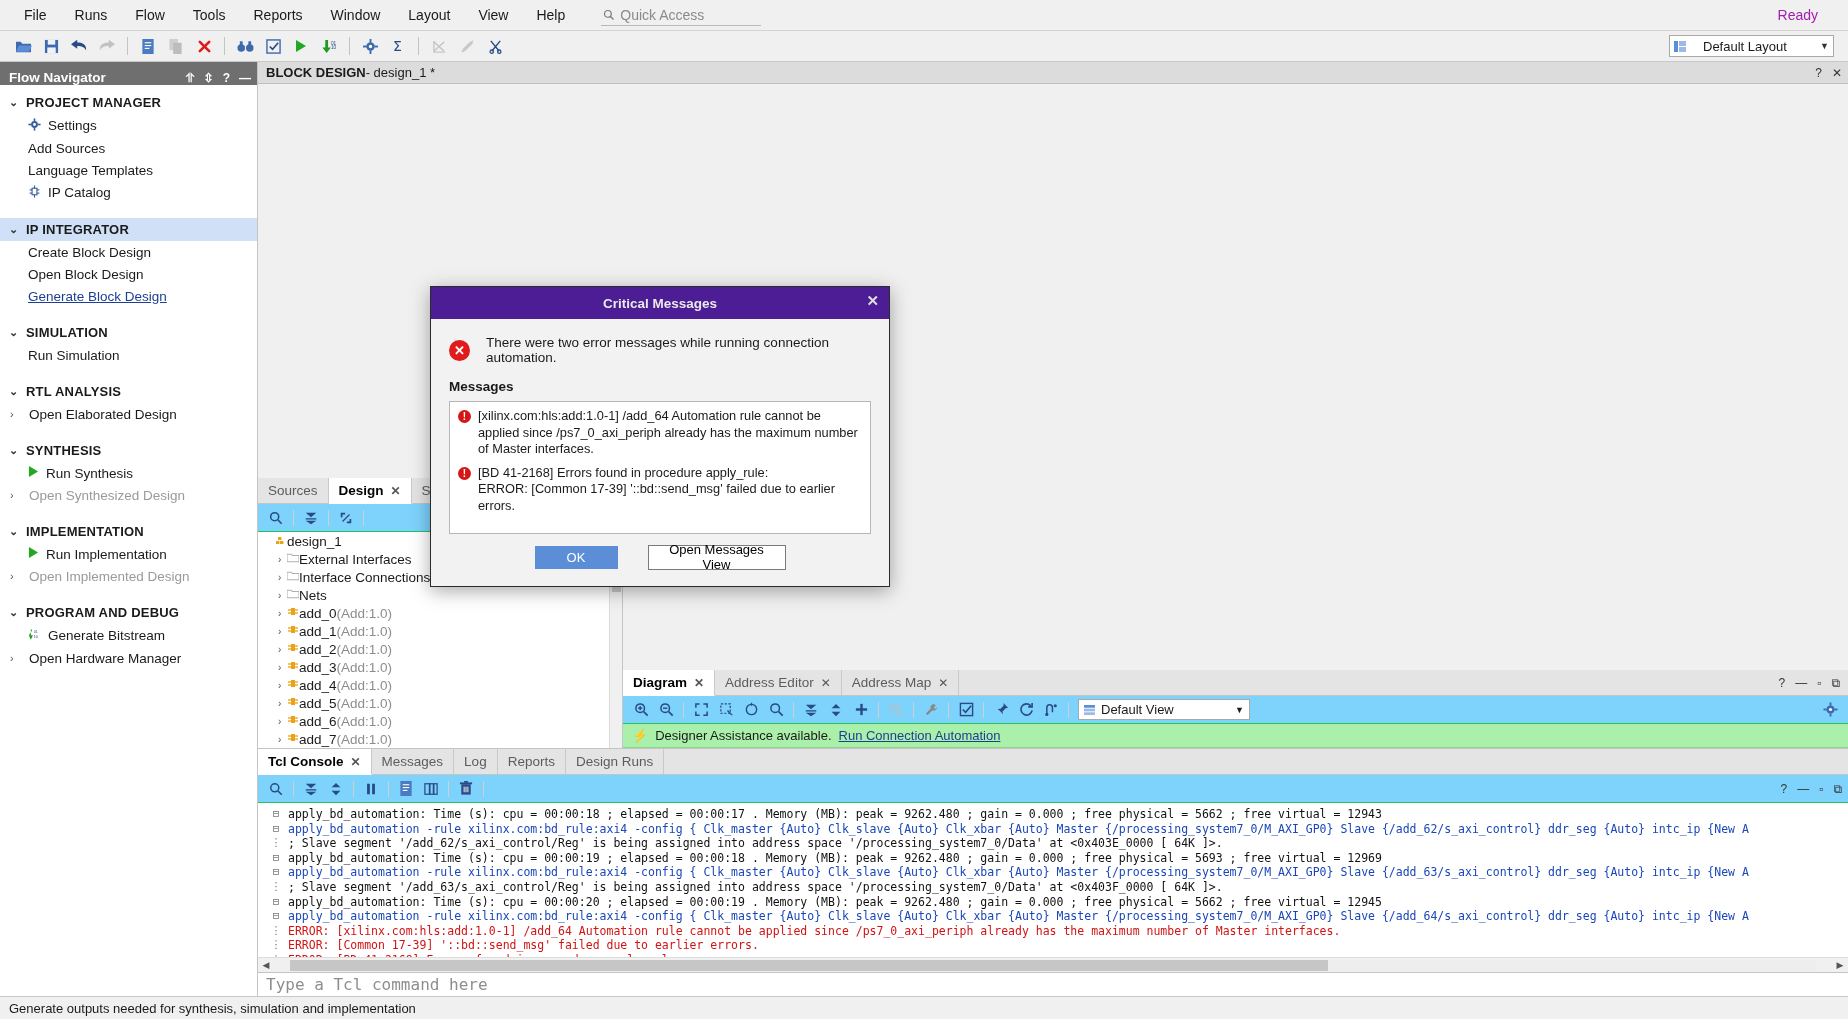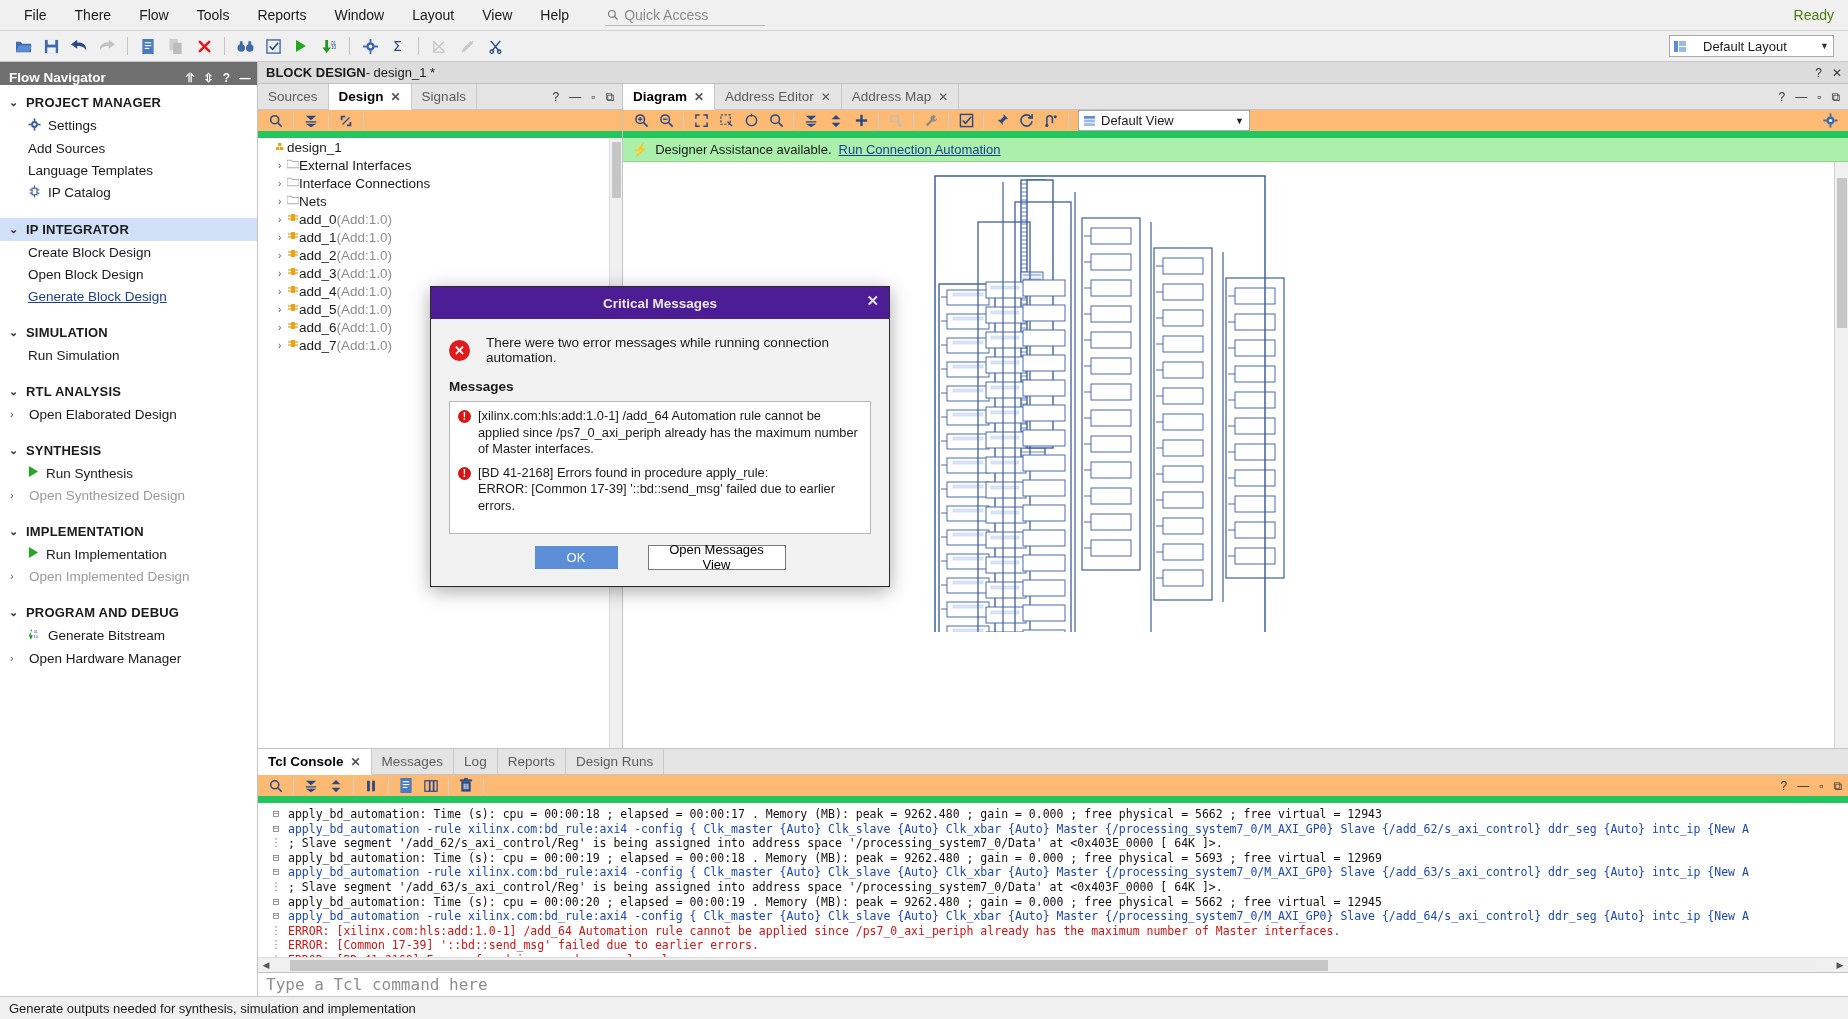--- a/index.html
+++ b/index.html
@@ -14,21 +14,21 @@
   #menubar {
     height:31px; background:#f0f0f0; border-bottom:1px solid #d4d4d4;
     display:flex; align-items:center; padding-left:10px; position:relative;
   }
   .menu-item { padding:3px 14px; font-size:14px; color:#1a1a1a; cursor:default; }
   #quickaccess {
     margin-left:22px; display:flex; align-items:center; gap:5px;
     color:#8a8a8a; font-size:14px; border-bottom:1px solid #b9b9b9;
     padding:2px 4px 2px 2px; width:160px;
   }
-  #ready-label { position:absolute; right:14px; font-size:14px; color:#4d7c0f; }
+  #ready-label { position:absolute; right:30px; font-size:14px; color:#a21caf; }
   
   #toolbar {
     height:31px; background:#f0f0f0; border-bottom:1px solid #c8c8c8;
     display:flex; align-items:center; padding-left:10px; gap:2px; position:relative;
   }
   .tb-btn {
     width:26px; height:24px; display:flex; align-items:center; justify-content:center;
     cursor:default; border-radius:2px;
   }
   .tb-sep { width:1px; height:18px; background:#c4c4c4; margin:0 5px; }
@@ -65,40 +65,40 @@
   .gearicon { color:#3b5f9e; }
   .playicon { color:#22a722; font-size:12px; }
   
   #workspace { flex:1; display:flex; flex-direction:column; background:#f0f0f0; }
   #bd-bar {
     height:22px; background:#dcdcdc; display:flex; align-items:center;
     padding:0 6px 0 8px; font-size:13px; border-bottom:1px solid #c0c0c0;
   }
   #bd-bar .ttl { font-weight:bold; }
   #bd-bar .tools { margin-left:auto; display:flex; gap:10px; align-items:center; color:#333; font-size:12px;}
-  #upper { flex:1; display:flex; min-height:0; }
+  #upper { flex:1; display:flex; min-height:0;align-items:flex-end; }
   
   .panel { display:flex; flex-direction:column; background:#fff; min-height:0; }
   .tabrow {
     height:26px; background:#e4e4e4; display:flex; align-items:stretch;
     border-bottom:1px solid #c4c4c4; position:relative;
   }
   .tab {
     display:flex; align-items:center; gap:7px; padding:0 10px; font-size:13.5px;
     color:#5c5c5c; border-right:1px solid #c9c9c9;
   }
   .tab.active { background:#fff; color:#000; font-weight:bold; border-bottom:1px solid #fff; margin-bottom:-1px; }
   .tab .x { font-size:12px; color:#555; }
   .tabrow .panel-tools {
     margin-left:auto; display:flex; align-items:center; gap:10px;
     padding:0 8px; font-size:12px; color:#333;
   }
   .ptoolbar {
     height:28px; display:flex; align-items:center; gap:1px; padding:0 6px;
-    border-bottom:7px solid #22c55e; background:#fdba74;
+    border-bottom:1px solid #22c55e; background:#7dd3fc;
   }
   .pt-btn { width:24px; height:22px; display:flex; align-items:center; justify-content:center; }
   .pt-sep { width:1px; height:16px; background:#cfcfcf; margin:0 4px; }
   
   #left-panel { width:365px; border-right:1px solid #c4c4c4; display:flex; flex-direction:column; }
   #tree { flex:1; overflow:hidden; position:relative; font-size:13.5px; }
   .tree-row { display:flex; align-items:center; padding:2px 0 2px 8px; height:18px; }
   .tree-row .arr { color:#555; font-size:10px; width:9px; }
   .tree-row .nm { font-weight:normal; }
   .tree-row .ver { color:#8d8d8d; }
@@ -189,21 +189,21 @@
     width:138px; height:25px; background:#fff; border:1px solid #7a7a7a; font-size:13px;
     font-family:inherit; display:flex; align-items:center; justify-content:center;
   }
   svg.bd { position:absolute; left:0; top:0; }
 </style>
 </head>
 <body>
 
 <div id="menubar">
   <div class="menu-item">File</div>
-  <div class="menu-item">There</div>
+  <div class="menu-item">Runs</div>
   <div class="menu-item">Flow</div>
   <div class="menu-item">Tools</div>
   <div class="menu-item">Reports</div>
   <div class="menu-item">Window</div>
   <div class="menu-item">Layout</div>
   <div class="menu-item">View</div>
   <div class="menu-item">Help</div>
   <div id="quickaccess">
     <svg width="12" height="12" viewBox="0 0 16 16">
       <circle cx="6.5" cy="6.5" r="4.5" fill="none" stroke="#7a7a7a" stroke-width="1.6"></circle>

